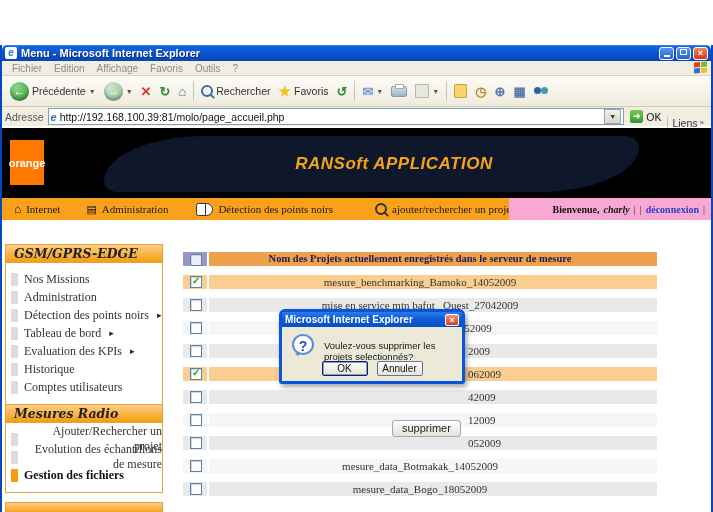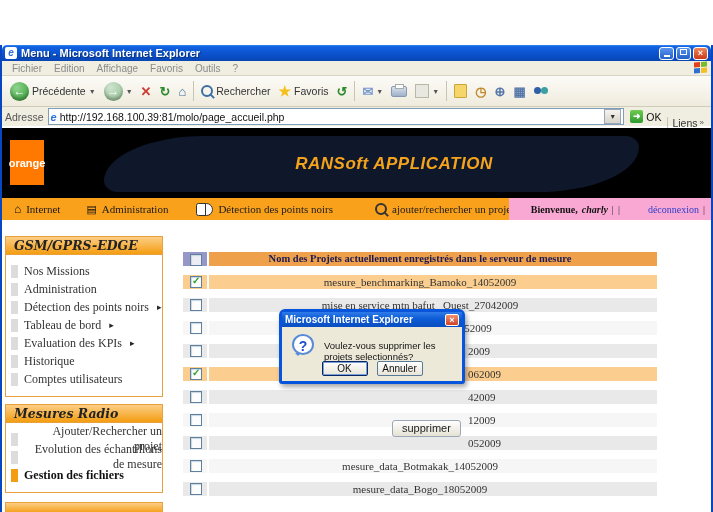--- a/index.html
+++ b/index.html
@@ -97,28 +97,28 @@
   .book-ic::after{content:"";position:absolute;left:50%;top:0;bottom:0;width:1px;background:#333;}
   .mag-dark{width:8px;height:8px;border:2px solid #333;border-radius:50%;position:relative;display:inline-block;}
   .mag-dark::after{content:"";position:absolute;width:2px;height:6px;background:#333;
     transform:rotate(-45deg);left:8px;top:6px;}
   .nav-right{position:absolute;right:0;top:0;height:100%;width:202px;background:#f9a8d4;
     display:flex;align-items:center;justify-content:flex-end;padding-right:6px;gap:4px;
     font-size:10px;box-sizing:border-box;}
   .welcome{font-weight:bold;color:#111;}
   .username{font-weight:bold;font-style:italic;color:#111;}
   .pipe{color:#333;}
-  .logout{color:#2B3CC8;font-weight:normal;margin-left:24px;}
+  .logout{color:#2B3CC8;font-weight:bold;}
 
   
   .content{position:relative;height:294px;background:#fff;}
 
   
   .sb-box{position:absolute;left:3px;width:158px;border:1px solid #E8A13C;background:#fff;box-sizing:border-box;}
-  .sb1{top:16px;text-align:center;}
+  .sb1{top:24px;text-align:center;}
   .sb2{top:184px;text-align:right;}
   .sb-head{height:17px;background:linear-gradient(#FCCE86,#F49D11);display:flex;align-items:center;
     padding:0 8px;font-family:"DejaVu Serif",serif;font-style:italic;font-weight:bold;
     font-size:12.5px;color:#222;border-bottom:1px solid #E8A13C;}
   .sb-items{padding:7px 0 8px;}
   .sb-item{height:18px;display:flex;align-items:center;gap:6px;padding-left:5px;
     font-family:"Liberation Serif",serif;font-size:12px;color:#333;}
   .sb-bar{width:7px;height:13px;background:#DCDCDC;flex:0 0 auto;}
   .sb-item.active{font-weight:bold;color:#111;}
   .sb-item.active .sb-bar{background:#F49D11;}

